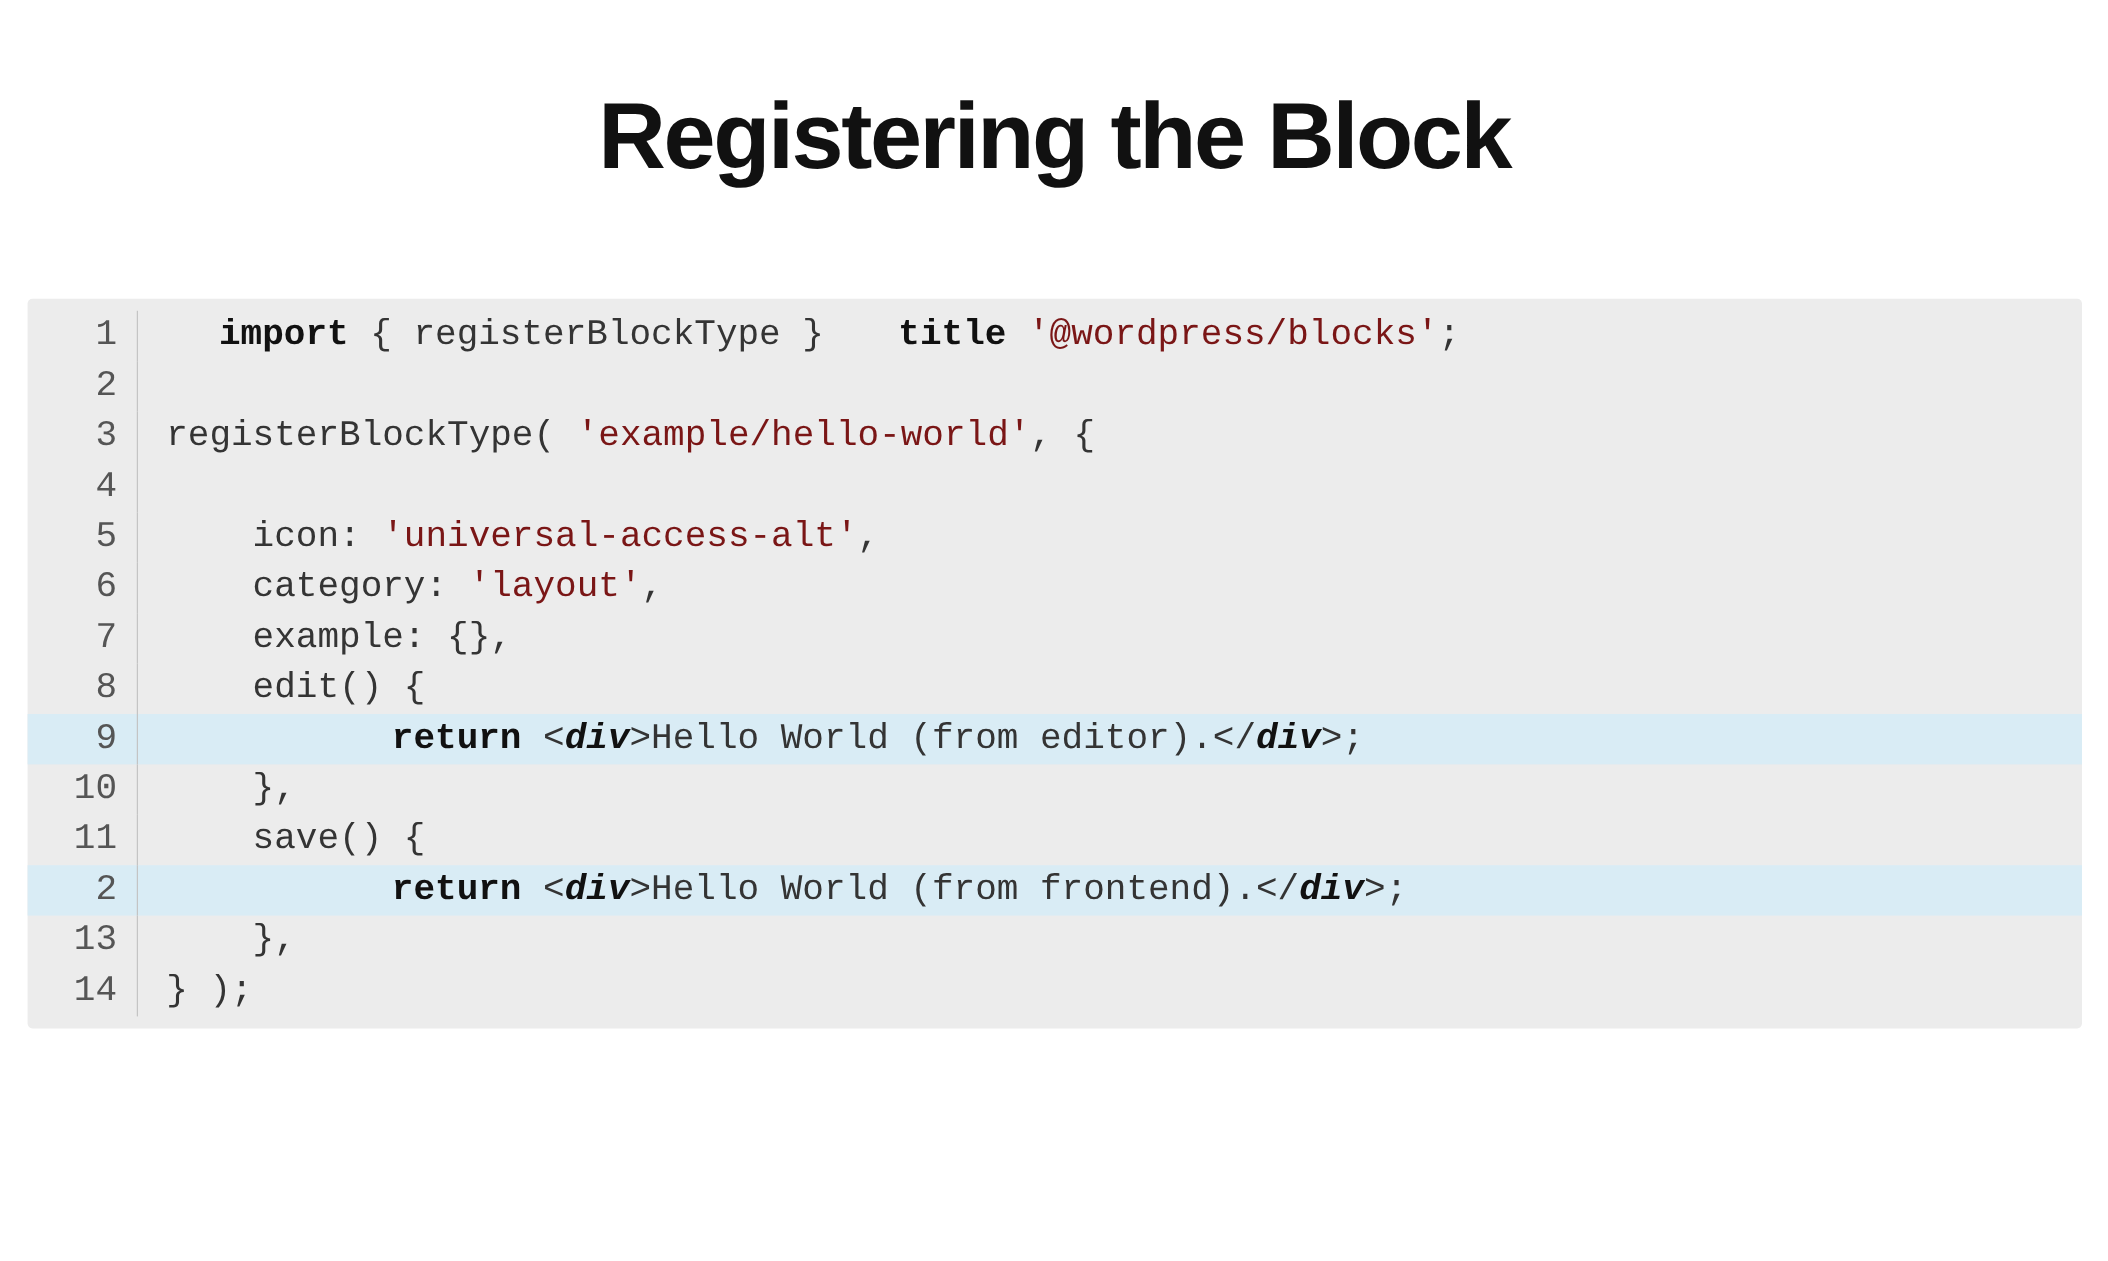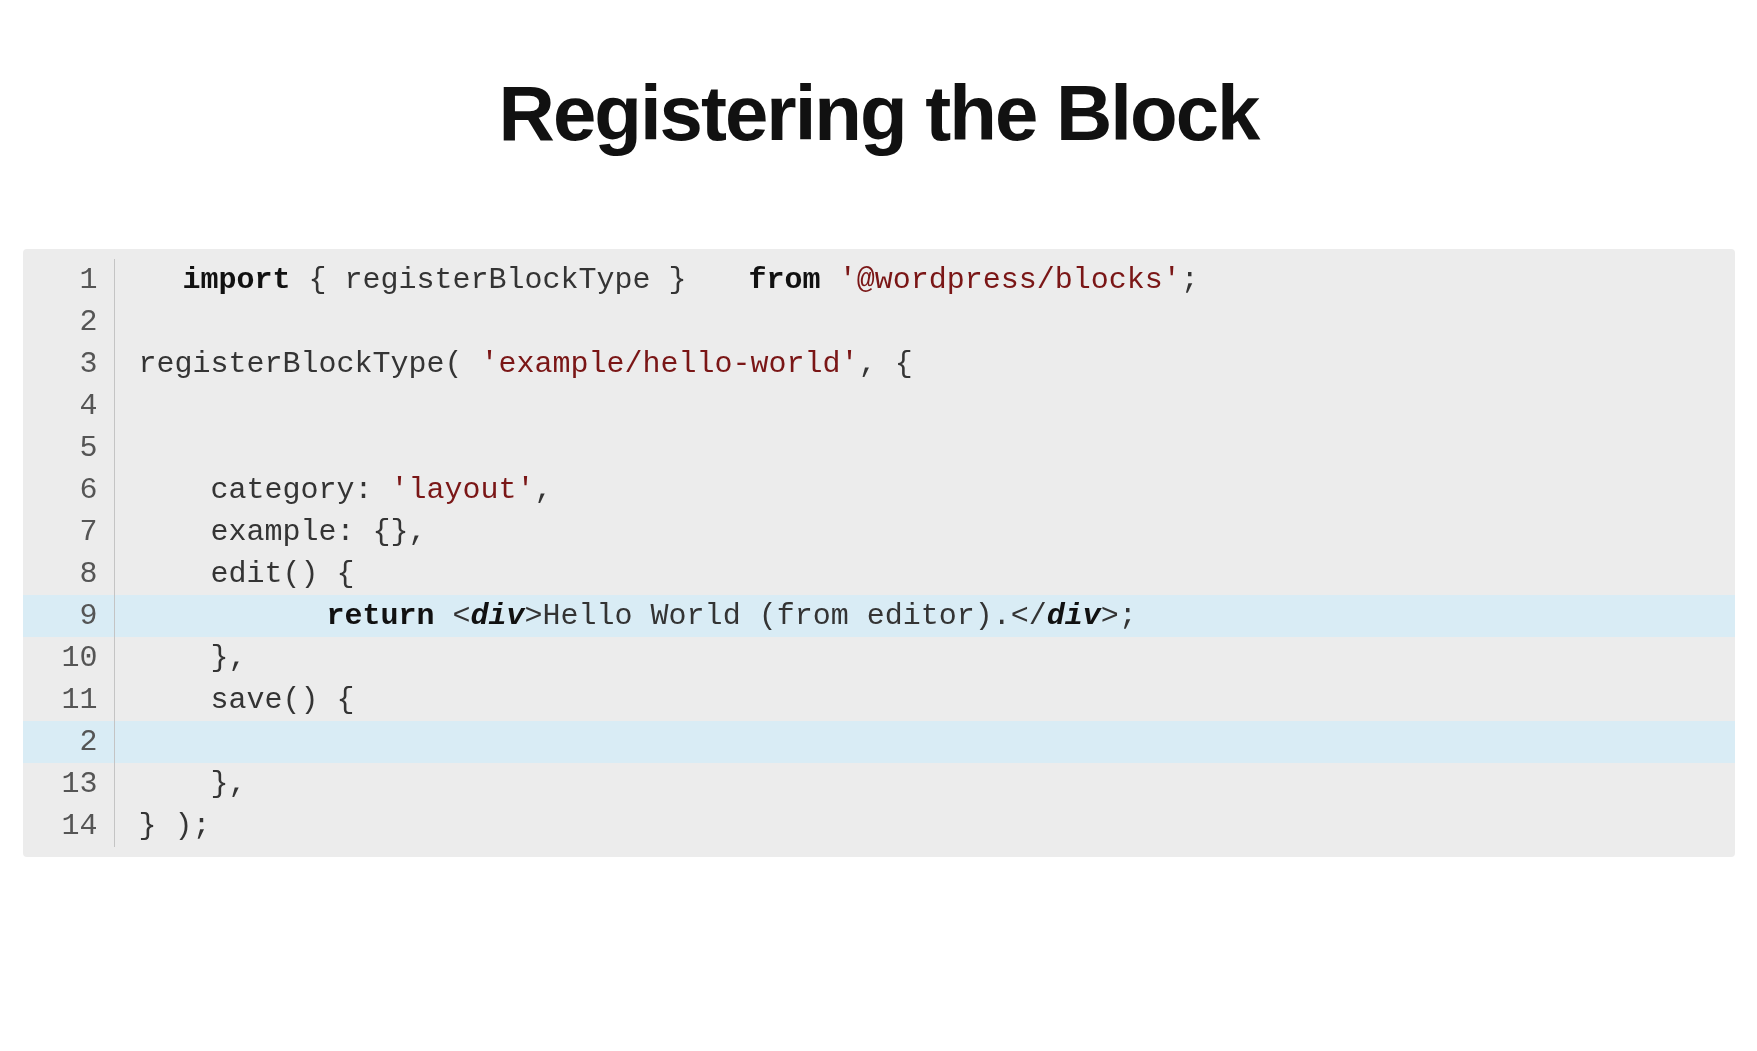--- a/index.html
+++ b/index.html
@@ -75,35 +75,36 @@
   .tag { font-weight: 700; color: var(--tag); font-style: italic; }
 </style>
 </head>
 <body>
 
 <div class="slide">
   <h1 class="title">Registering the Block</h1>
   <div class="code-block" id="code-block">
       <div class="code-line">
         <div class="gutter">1</div>
-        <div class="code"><span class="kw">import</span><span> { registerBlockType } </span><span class="kw">from</span><span> </span><span class="str">'@wordpress/blocks'</span><span>;</span></div>
+        <div class="code"><span class="kw">import</span><span> { registerBlockType } </span><span class="kw">title</span><span> </span><span class="str">'@wordpress/blocks'</span><span>;</span></div>
       </div>
       <div class="code-line">
         <div class="gutter">2</div>
         <div class="code"><span></span></div>
       </div>
       <div class="code-line">
         <div class="gutter">3</div>
         <div class="code"><span>registerBlockType( </span><span class="str">'example/hello-world'</span><span>, {</span></div>
       </div>
       <div class="code-line">
         <div class="gutter">4</div>
       </div>
       <div class="code-line">
         <div class="gutter">5</div>
+        <div class="code"><span>    icon: </span><span class="str">'universal-access-alt'</span><span>,</span></div>
       </div>
       <div class="code-line">
         <div class="gutter">6</div>
         <div class="code"><span>    category: </span><span class="str">'layout'</span><span>,</span></div>
       </div>
       <div class="code-line">
         <div class="gutter">7</div>
         <div class="code"><span>    example: {},</span></div>
       </div>
       <div class="code-line">
@@ -117,20 +118,21 @@
       <div class="code-line">
         <div class="gutter">10</div>
         <div class="code"><span>    },</span></div>
       </div>
       <div class="code-line">
         <div class="gutter">11</div>
         <div class="code"><span>    save() {</span></div>
       </div>
       <div class="code-line hl">
         <div class="gutter">2</div>
+        <div class="code"><span>        </span><span class="kw">return</span><span> &lt;</span><span class="tag">div</span><span>&gt;Hello World (from frontend).&lt;/</span><span class="tag">div</span><span>&gt;;</span></div>
       </div>
       <div class="code-line">
         <div class="gutter">13</div>
         <div class="code"><span>    },</span></div>
       </div>
       <div class="code-line">
         <div class="gutter">14</div>
         <div class="code"><span>} );</span></div>
       </div>
     </div>

